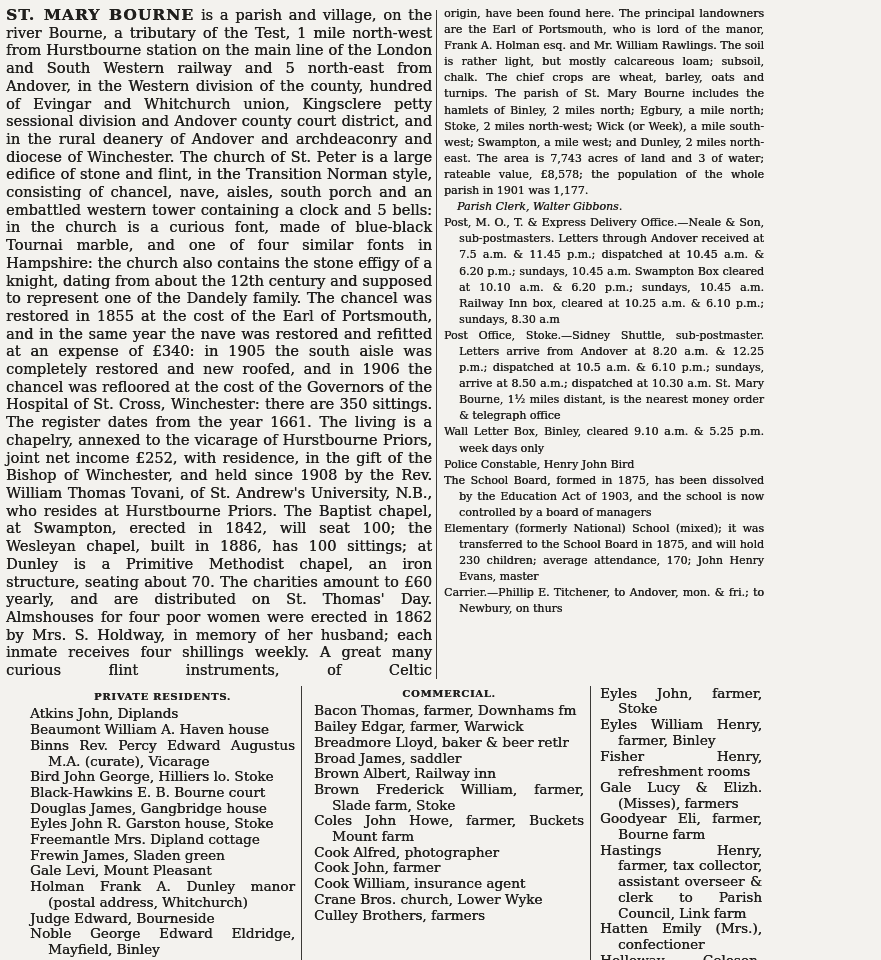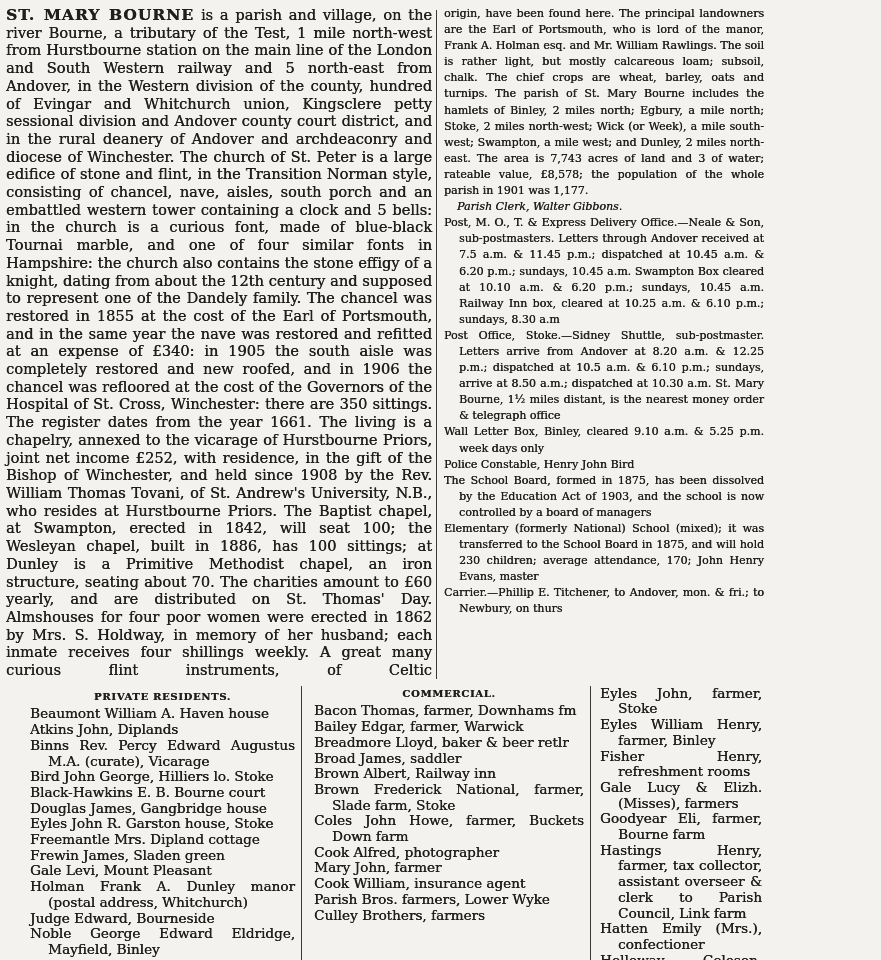--- a/index.html
+++ b/index.html
@@ -92,23 +92,23 @@
           <p class="notice hang">Carrier.—Phillip E. Titchener, to Andover, mon. &amp; fri.; to Newbury, on thurs</p>
         </div>
     </div>
   </section>
 
   <section class="bottom">
     <div class="bcol bcol1">
       <h4 class="bhdr">PRIVATE RESIDENTS.</h4>
       <div>
 
+          <p class="entry">Atkins John, Diplands</p>
+
           <p class="entry">Beaumont William A. Haven house</p>
-
-          <p class="entry">Atkins John, Diplands</p>
 
           <p class="entry">Binns Rev. Percy Edward Augustus M.A. (curate), Vicarage</p>
 
           <p class="entry">Bird John George, Hilliers lo. Stoke</p>
 
           <p class="entry">Black-Hawkins E. B. Bourne court</p>
 
 
           <p class="entry">Douglas James, Gangbridge house</p>
 
@@ -140,31 +140,31 @@
 
           <p class="entry">Bailey Edgar, farmer, Warwick</p>
 
 
           <p class="entry">Breadmore Lloyd, baker &amp; beer retlr</p>
 
           <p class="entry">Broad James, saddler</p>
 
           <p class="entry">Brown Albert, Railway inn</p>
 
-          <p class="entry">Brown Frederick National, farmer, Slade farm, Stoke</p>
-
-          <p class="entry">Coles John Howe, farmer, Buckets Down farm</p>
+          <p class="entry">Brown Frederick William, farmer, Slade farm, Stoke</p>
+
+          <p class="entry">Coles John Howe, farmer, Buckets Mount farm</p>
 
           <p class="entry">Cook Alfred, photographer</p>
 
-          <p class="entry">Mary John, farmer</p>
+          <p class="entry">Cook John, farmer</p>
 
           <p class="entry">Cook William, insurance agent</p>
 
-          <p class="entry">Parish Bros. farmers, Lower Wyke</p>
+          <p class="entry">Crane Bros. church, Lower Wyke</p>
 
           <p class="entry">Culley Brothers, farmers</p>
 
         </div>
     </div>
 
     <div class="vrule"></div>
 
     <div class="bcol bcol3">
       <div>

